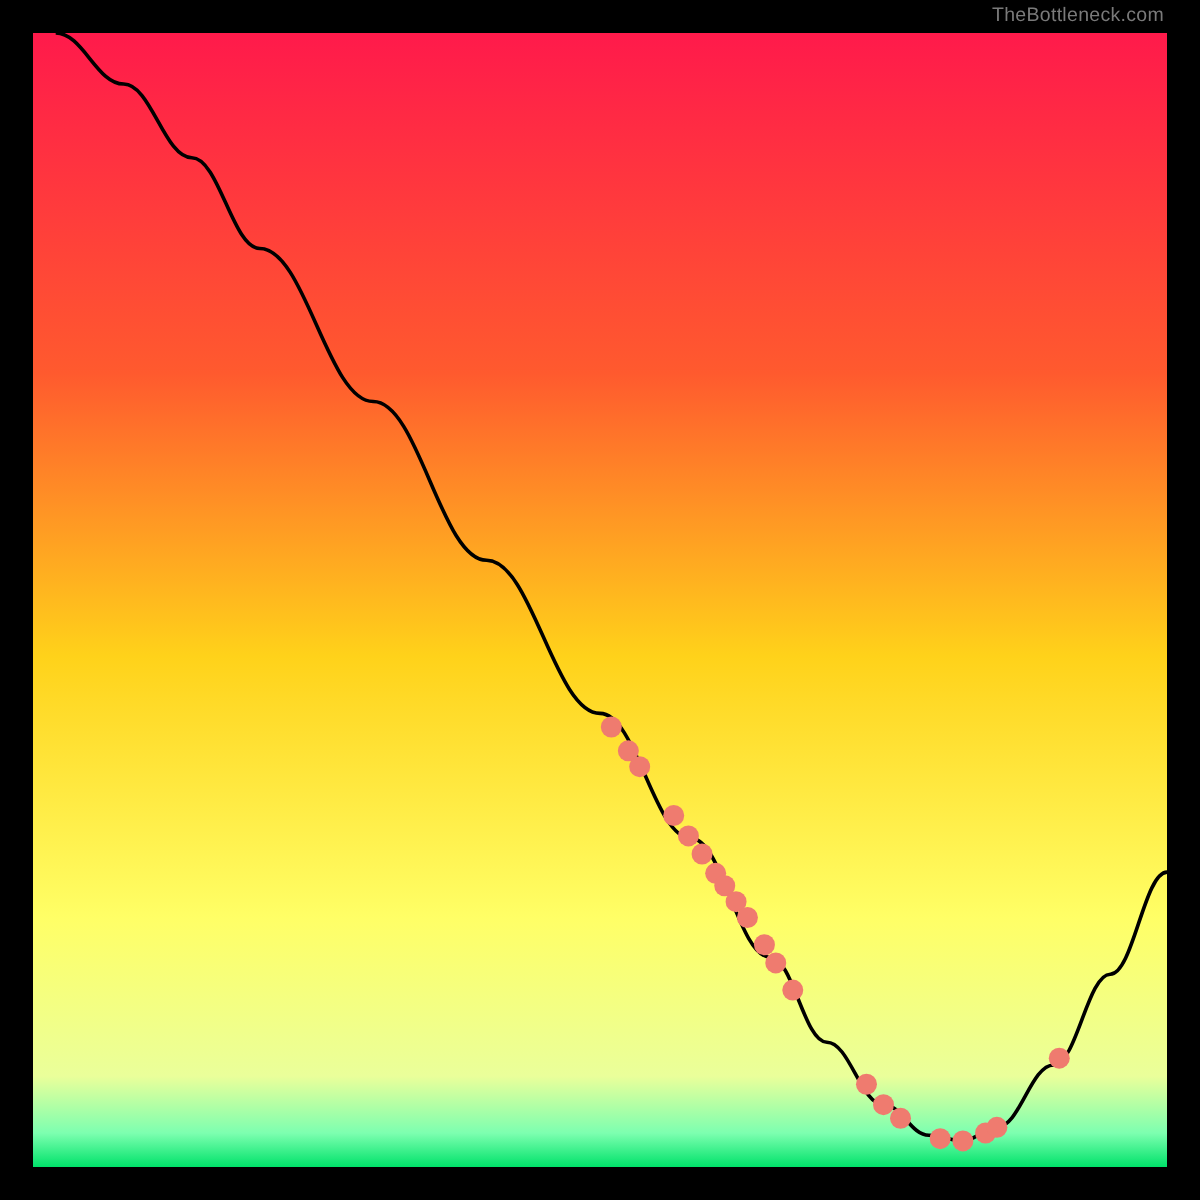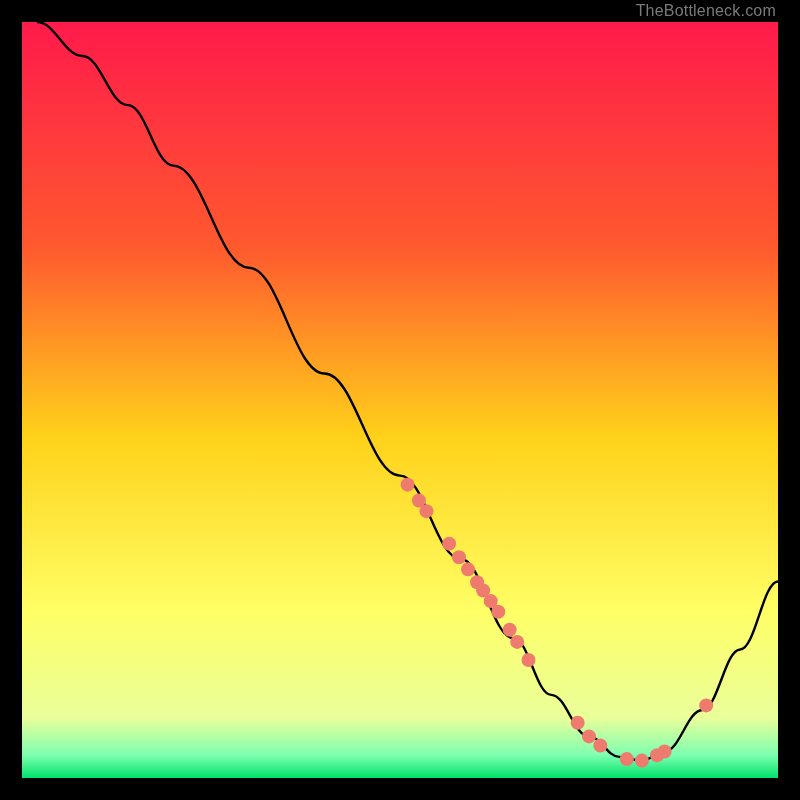--- a/index.html
+++ b/index.html
@@ -17,21 +17,21 @@
     top: 22px;
     width: 756px;
     height: 756px;
     box-sizing: border-box;
   }
   .attribution {
     position: absolute;
     top: 2px;
     right: 24px;
     color: #7a7a7a;
-    font-size: 16px;
+    font-size: 13px;
     font-weight: 500;
     letter-spacing: 0.2px;
   }
   svg {
     display: block;
   }
 </style>
 </head>
 <body>
 

